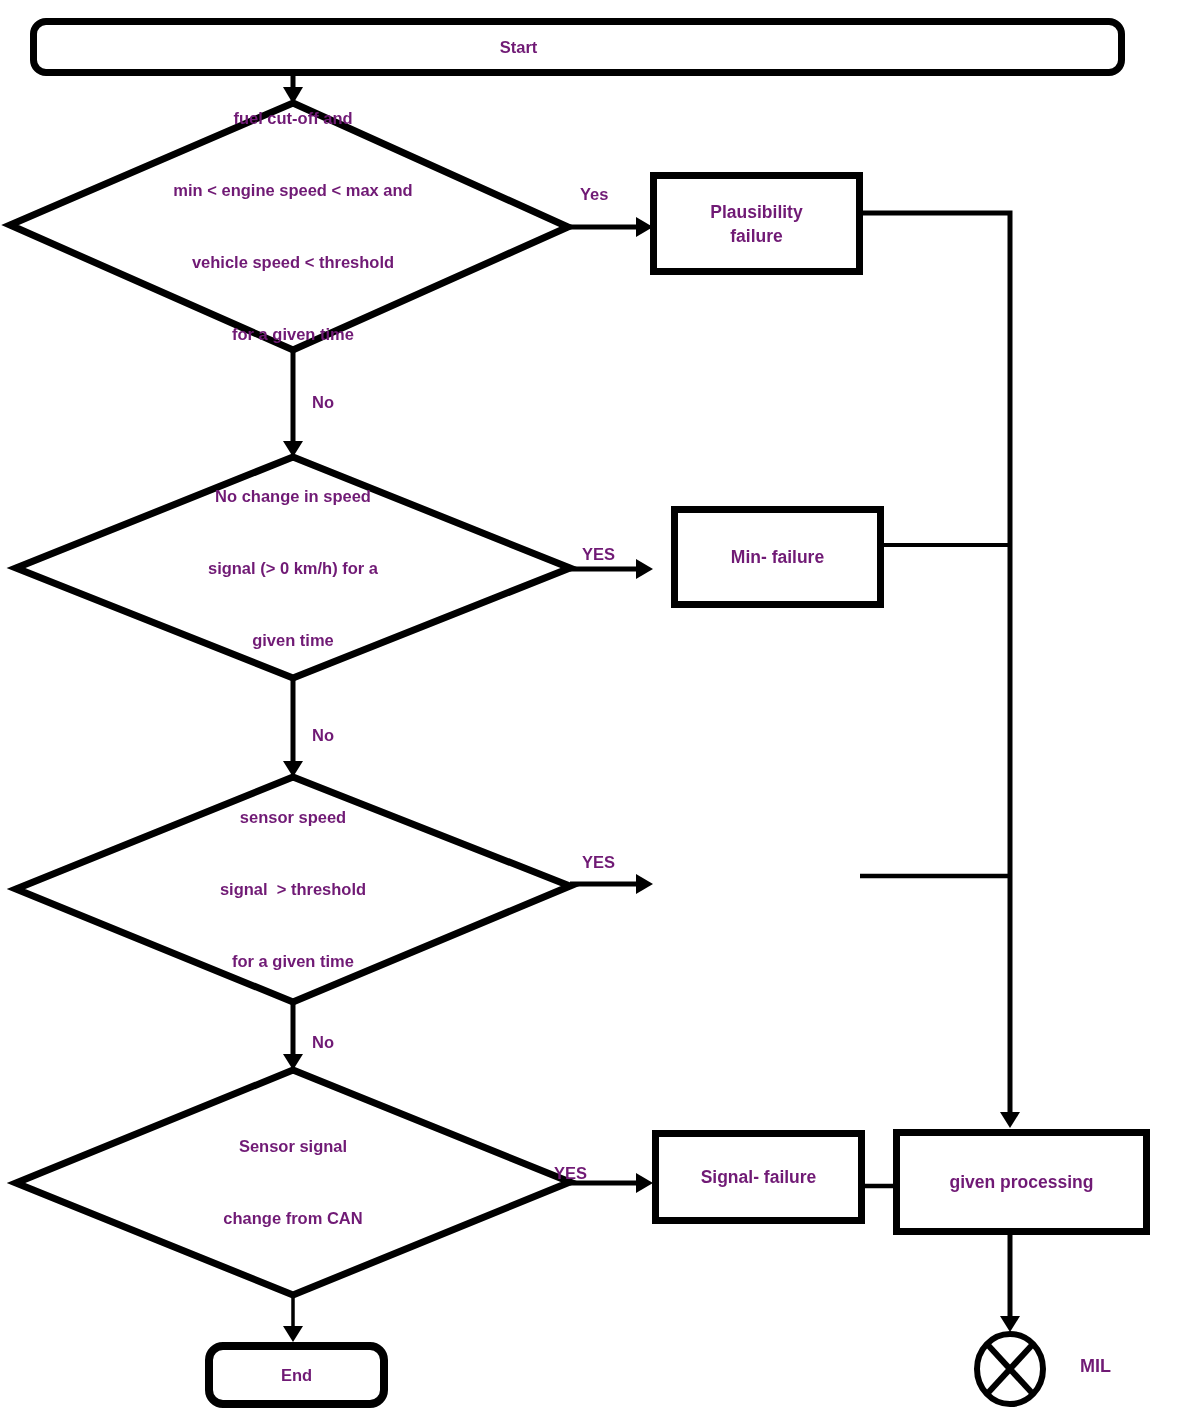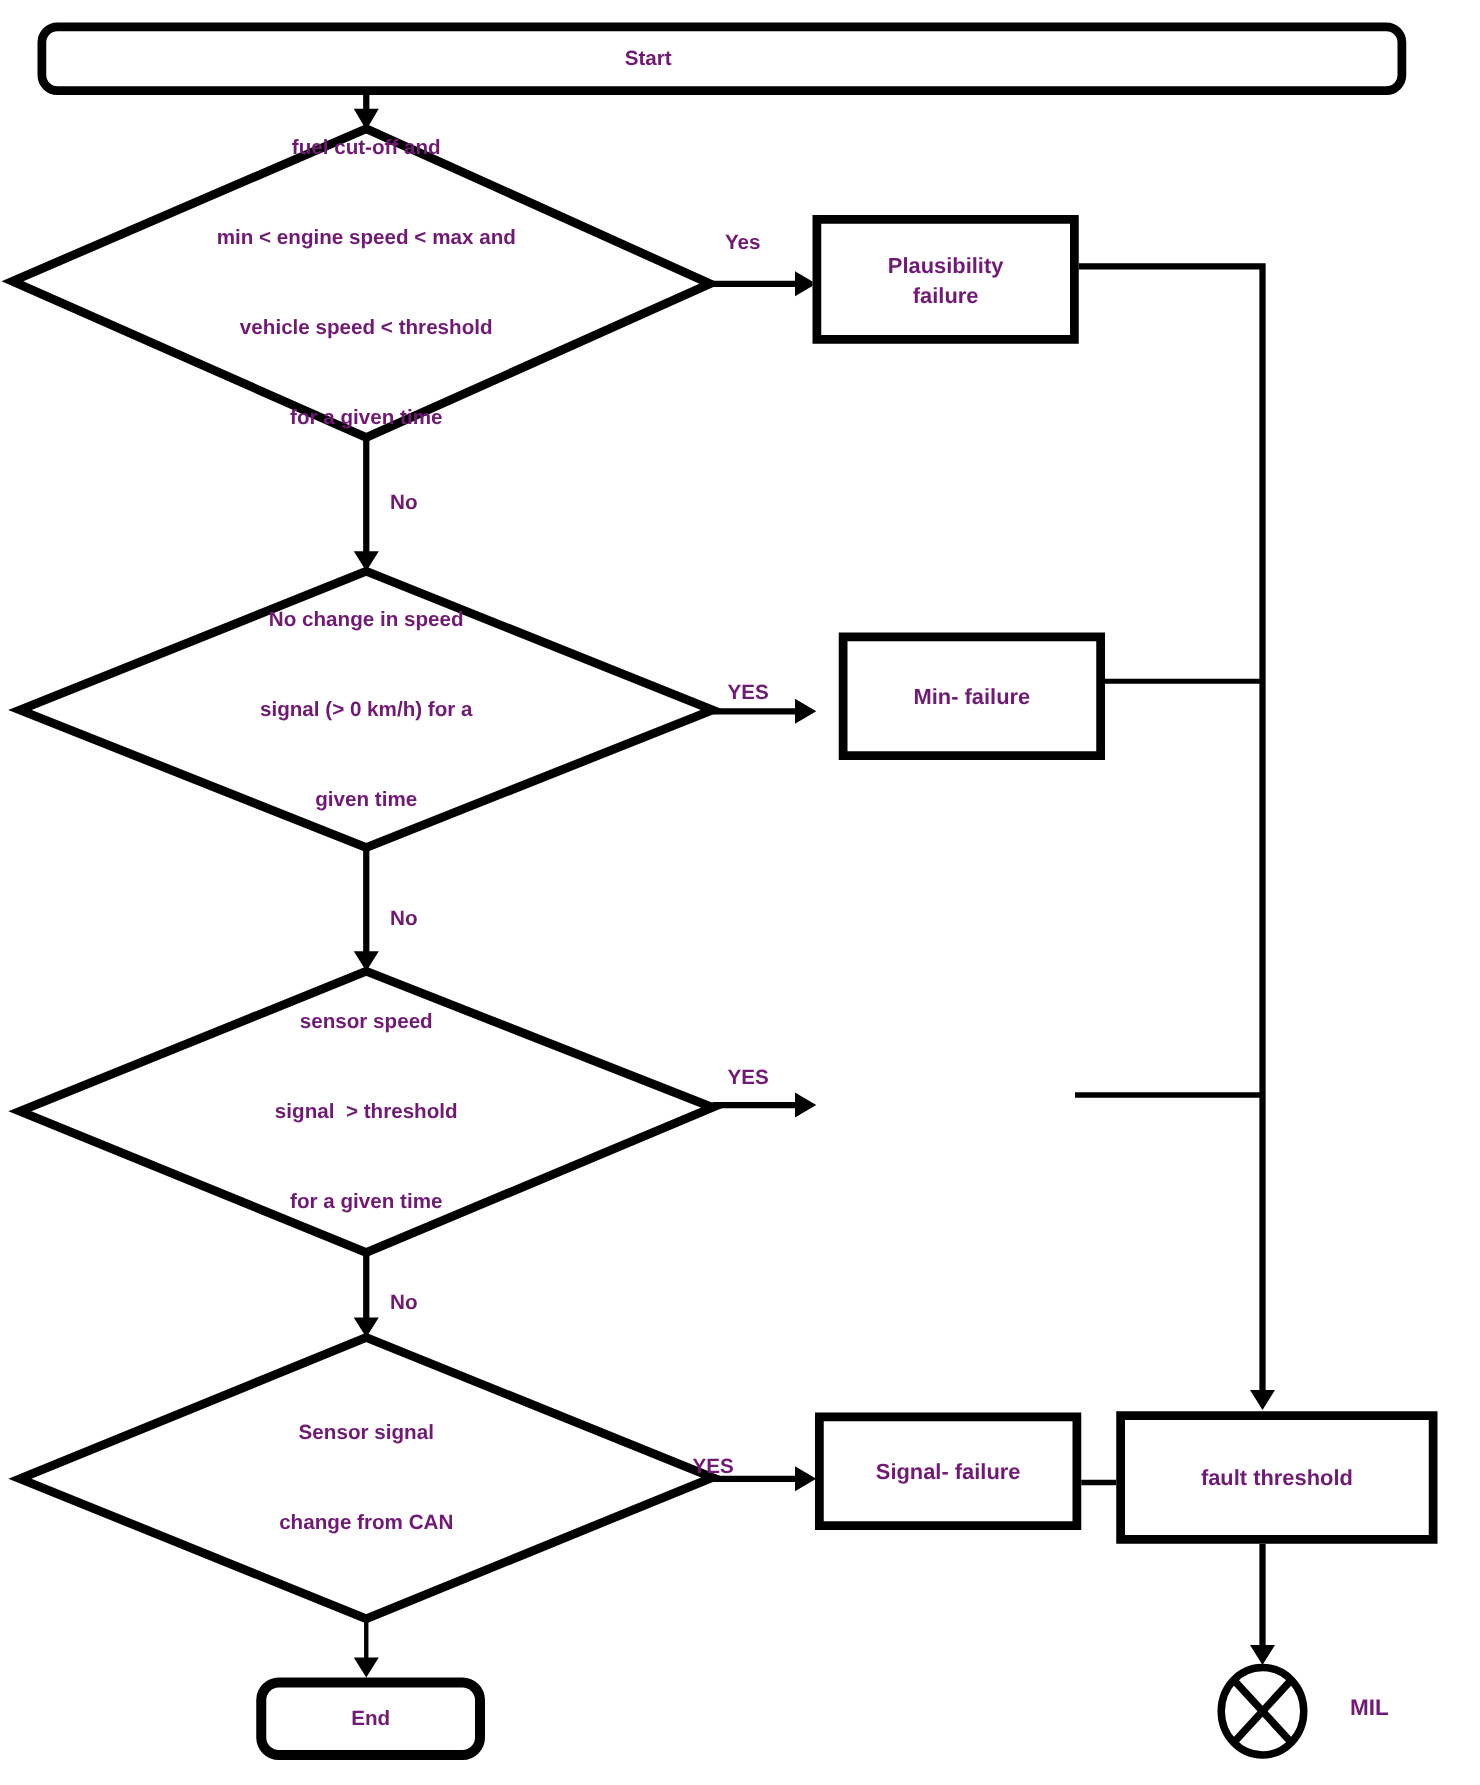--- a/index.html
+++ b/index.html
@@ -143,21 +143,21 @@
   <div class="pbox" style="left:652px;top:506px;width:213px;height:102px;margin-left:19px;">
     <div>Min- failure</div>
   </div>
 
 
   <div class="pbox" style="left:652px;top:1130px;width:213px;height:94px;">
     <div>Signal- failure</div>
   </div>
 
   <div class="pbox" style="left:893px;top:1129px;width:257px;height:106px;">
-    <div>fault threshold</div>
+    <div>given processing</div>
   </div>
 
   <div class="terminator" style="left:205px;top:1342px;width:183px;height:66px;border-width:8px;border-radius:18px;">
     <span>End</span>
   </div>
 
   <div class="edge-label" style="left:580px;top:185px;">Yes</div>
   <div class="edge-label" style="left:312px;top:393px;">No</div>
   <div class="edge-label" style="left:582px;top:545px;">YES</div>
   <div class="edge-label" style="left:312px;top:726px;">No</div>

